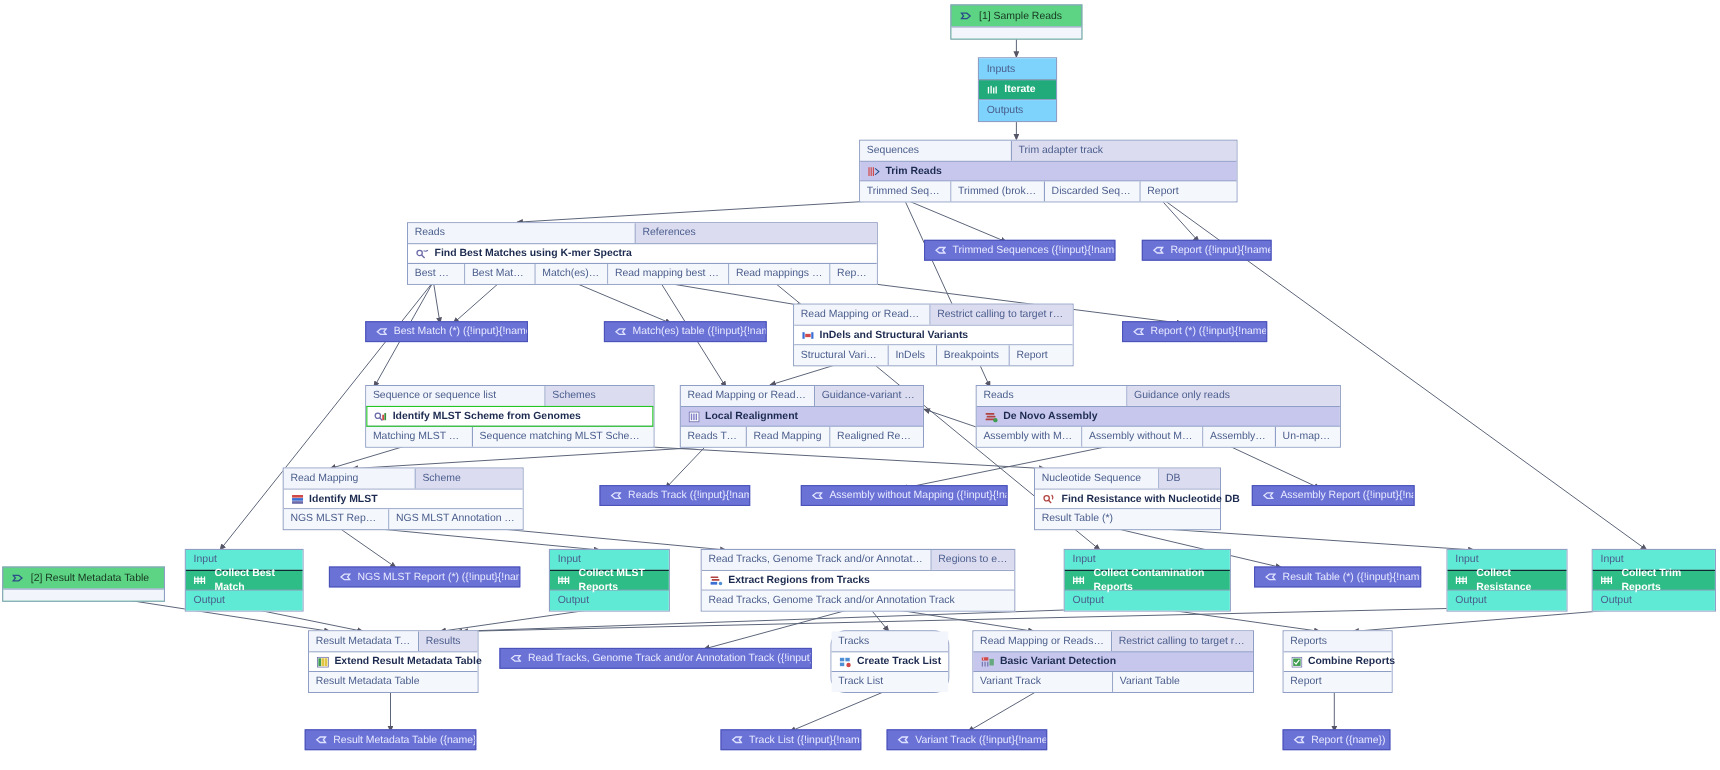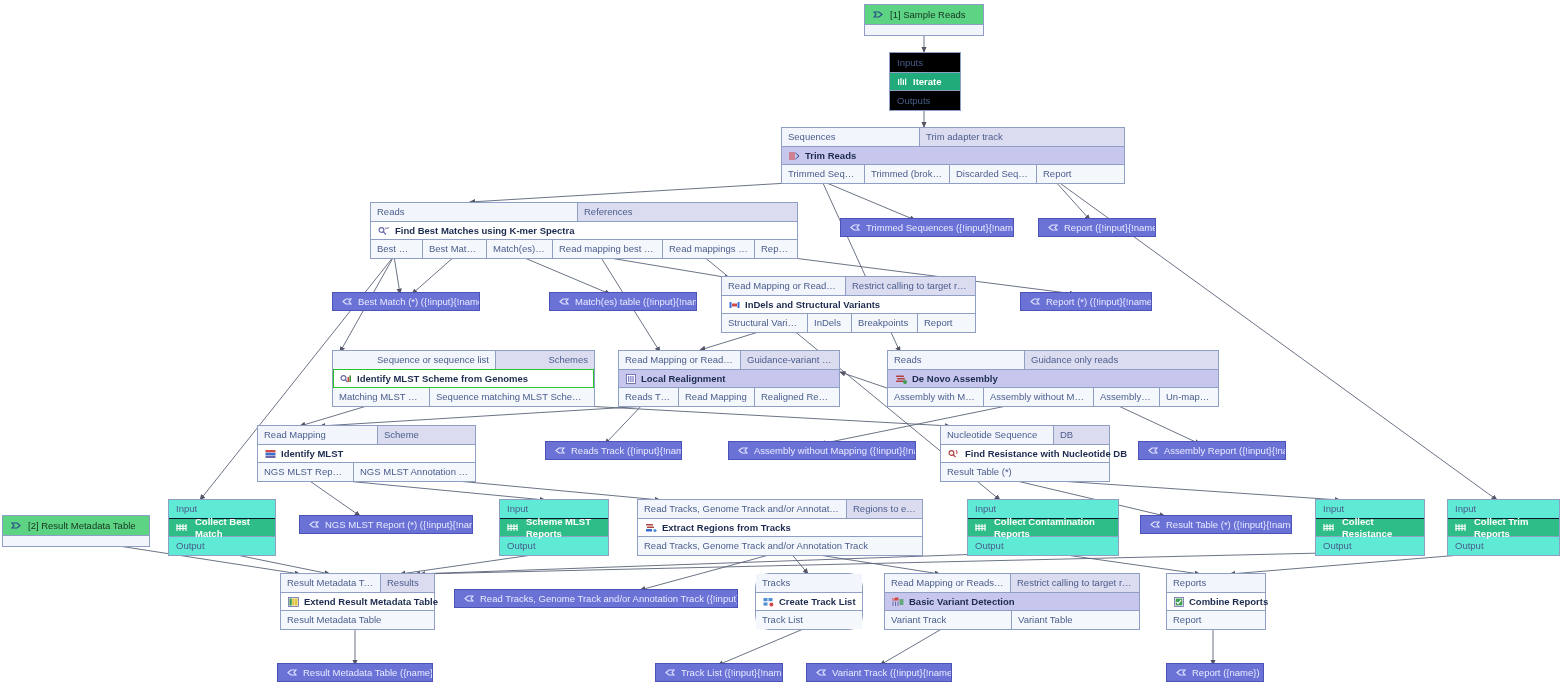--- a/index.html
+++ b/index.html
@@ -118,21 +118,21 @@
     border: 1px solid #8f9ec4;
     background: #ffffff;
     z-index: 6;
   }
   .iter-node .ir {
     box-sizing: border-box;
     height: 19px;
     padding: 3px 7px;
     font-size: 9.5px;
     color: #4a5d8c;
-    background: #000000;
+    background: #7dd3fc;
     line-height: 13px;
   }
   .iter-node .ir.mid {
     background: #21ab7a;
     color: #ffffff;
     font-weight: bold;
     border-top: 1px solid #8f9ec4;
     border-bottom: 1px solid #8f9ec4;
     display: flex; align-items: center; gap: 6px;
   }
@@ -363,21 +363,21 @@
       <span>InDels and Structural Variants</span>
     </div>
     <div class="port-row out-row">
       <div class="port" style="flex:0 0 86px">Structural Variants</div>
       <div class="port" style="flex:0 0 44px">InDels</div>
       <div class="port" style="flex:0 0 66px">Breakpoints</div>
       <div class="port" style="flex:1">Report</div>
     </div>
   </div>
 
-  <div class="node greenline" style="left:332px; top:350px; width:263px;text-align:right;">
+  <div class="node greenline" style="left:332px; top:350px; width:263px;">
     <div class="port-row">
       <div class="port" style="flex:0 0 163px">Sequence or sequence list</div>
       <div class="port shaded" style="flex:1">Schemes</div>
     </div>
     <div class="body-row" style="background:#ffffff;">
       <span class="glyph">
         <svg width="12" height="10" viewBox="0 0 12 10">
             <circle cx="3.5" cy="4" r="2.4" fill="none" stroke="#6a6aa8" stroke-width="1.2"></circle>
             <path d="M5.4,6 L7.6,8.2" stroke="#6a6aa8" stroke-width="1.2"></path>
             <rect x="7.5" y="3" width="1.6" height="5" fill="#d14a4a"></rect>
@@ -524,21 +524,21 @@
             <g stroke="#ffffff" stroke-width="1.1" fill="none">
               <path d="M1,1 L1,8"></path>
               <path d="M4,1 L4,8"></path>
               <path d="M7,1 L7,8"></path>
               <path d="M10,1 L10,8"></path>
               <path d="M0.5,3.2 L10.5,3.2"></path>
               <path d="M0.5,5.6 L10.5,5.6"></path>
             </g>
           </svg>
       </span>
-      <span>Scheme MLST Reports</span>
+      <span>Collect MLST Reports</span>
     </div>
     <div class="cr">Output</div>
   </div>
 
   <div class="collect-node" style="left:967px; top:499px; width:152px;">
     <div class="cr">Input</div>
     <div class="cr mid">
       <span class="glyph">
         <svg width="11" height="9" viewBox="0 0 11 9">
             <g stroke="#ffffff" stroke-width="1.1" fill="none">

